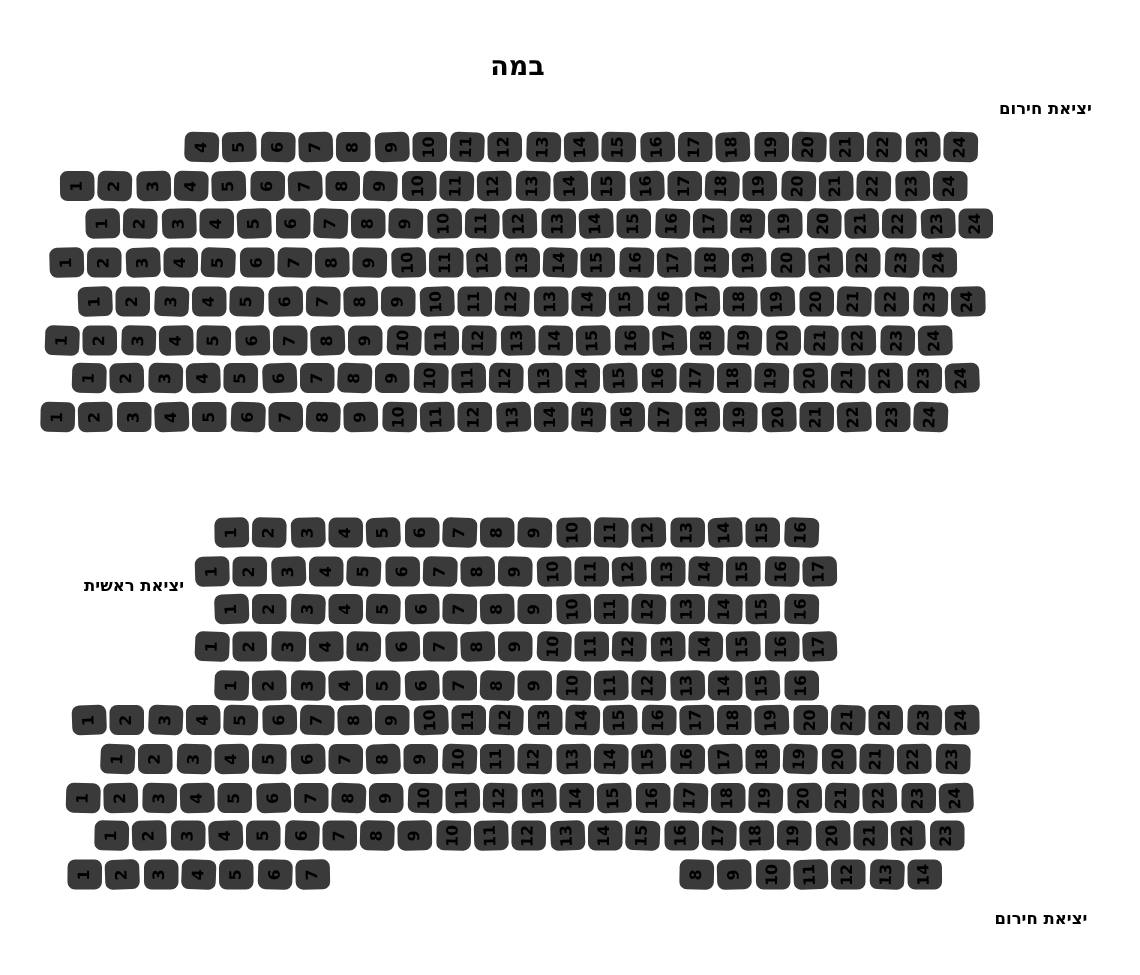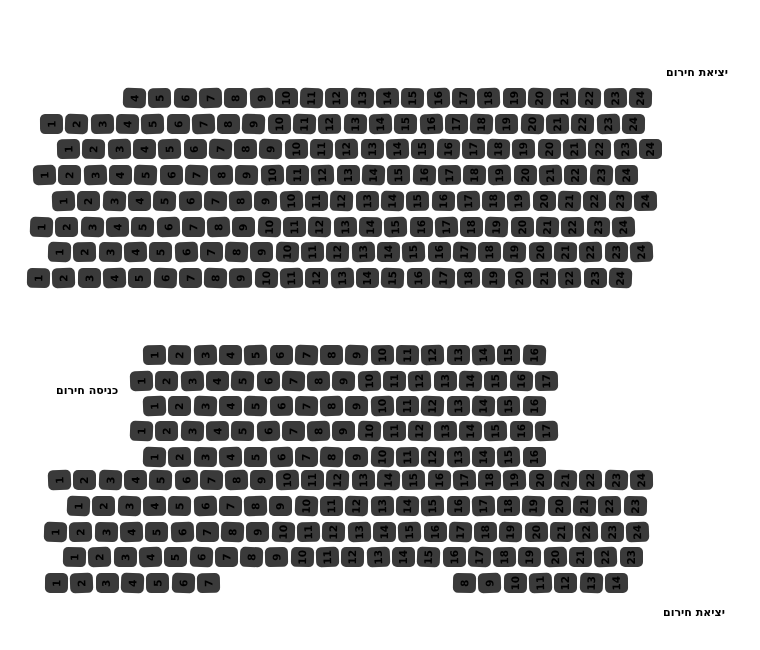--- a/index.html
+++ b/index.html
@@ -53,24 +53,25 @@
     font-weight: bold;
     line-height: 1;
     color: #000000;
     pointer-events: none;
   }
 </style>
 </head>
 <body>
 
 <div class="stage-canvas">
+  <div class="title">במה</div>
 
   <div class="side-label label-exit-top">יציאת חירום</div>
 
-  <div class="side-label label-entrance">כניסה חירום</div>
+  <div class="side-label label-entrance">יציאת ראשית</div>
 
   <div class="side-label label-exit-bottom">יציאת חירום</div>
 
   <div id="seats-layer">
       <div class="seat" style="left: 123px; top: 88px; width: 23px; height: 20px; background: rgb(58, 58, 58); transform: rotate(1.65deg);">
         <span style="color: rgb(0, 0, 0);">4</span>
       </div>
       <div class="seat" style="left: 148.3px; top: 88px; width: 23px; height: 20px; background: rgb(58, 58, 58); transform: rotate(-1.1deg);">
         <span style="color: rgb(0, 0, 0);">5</span>
       </div>

